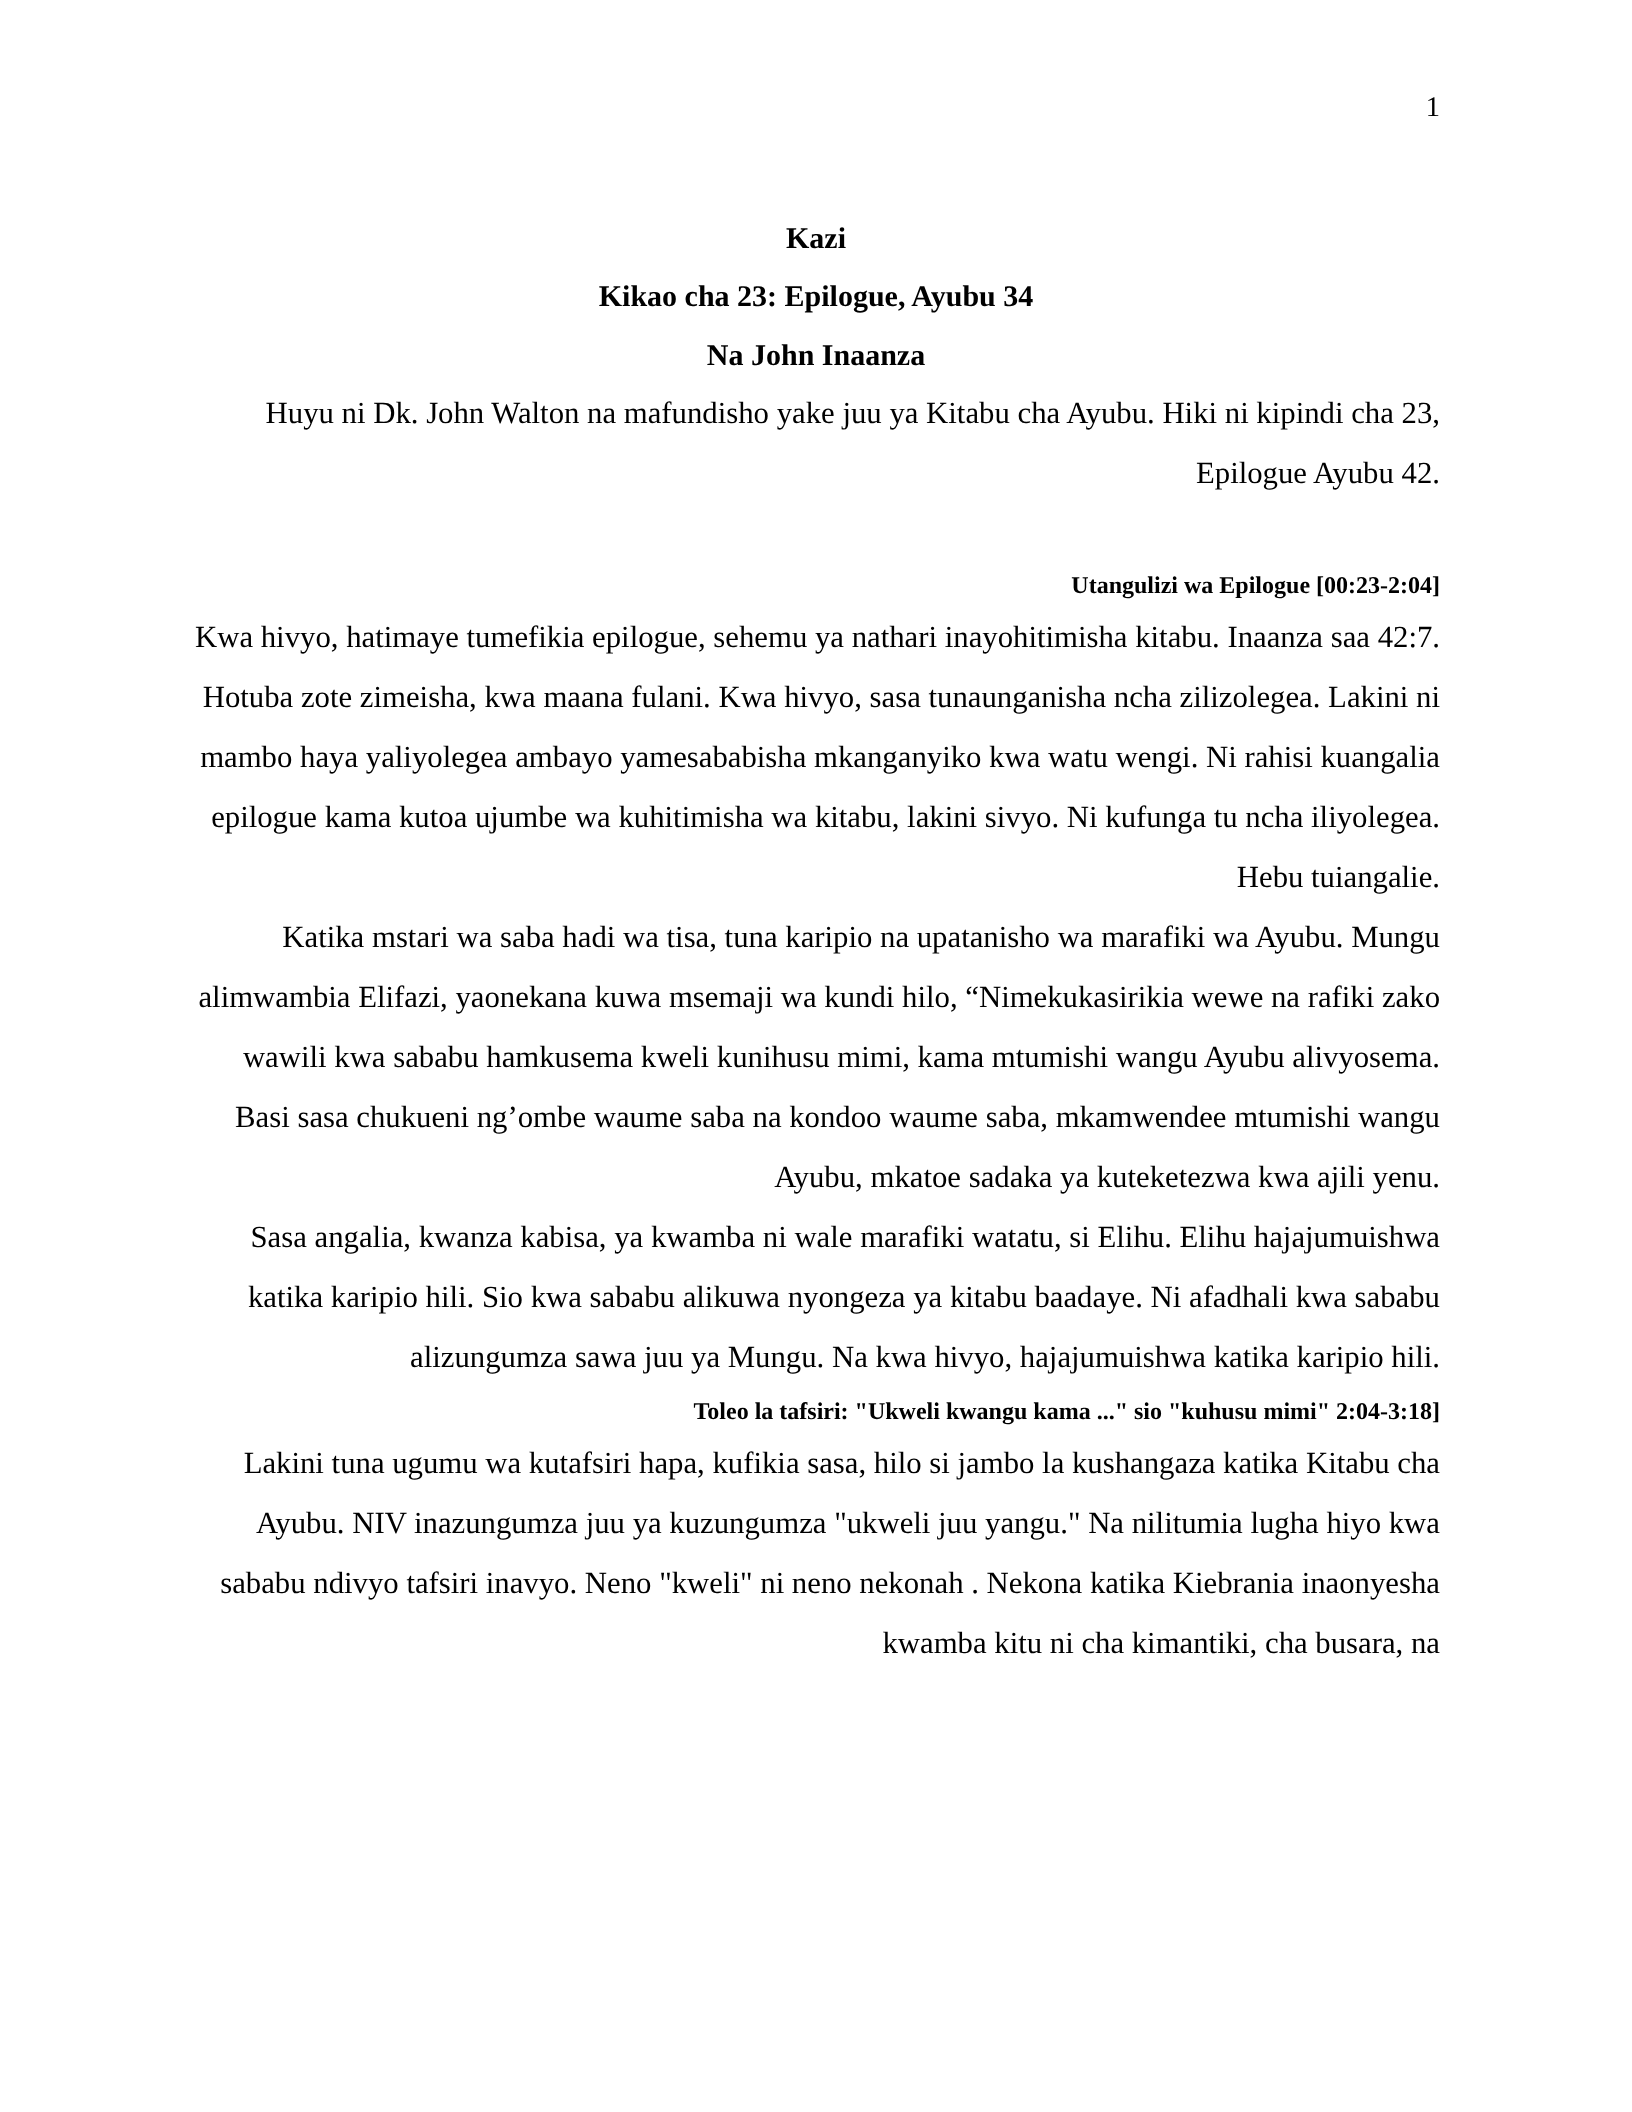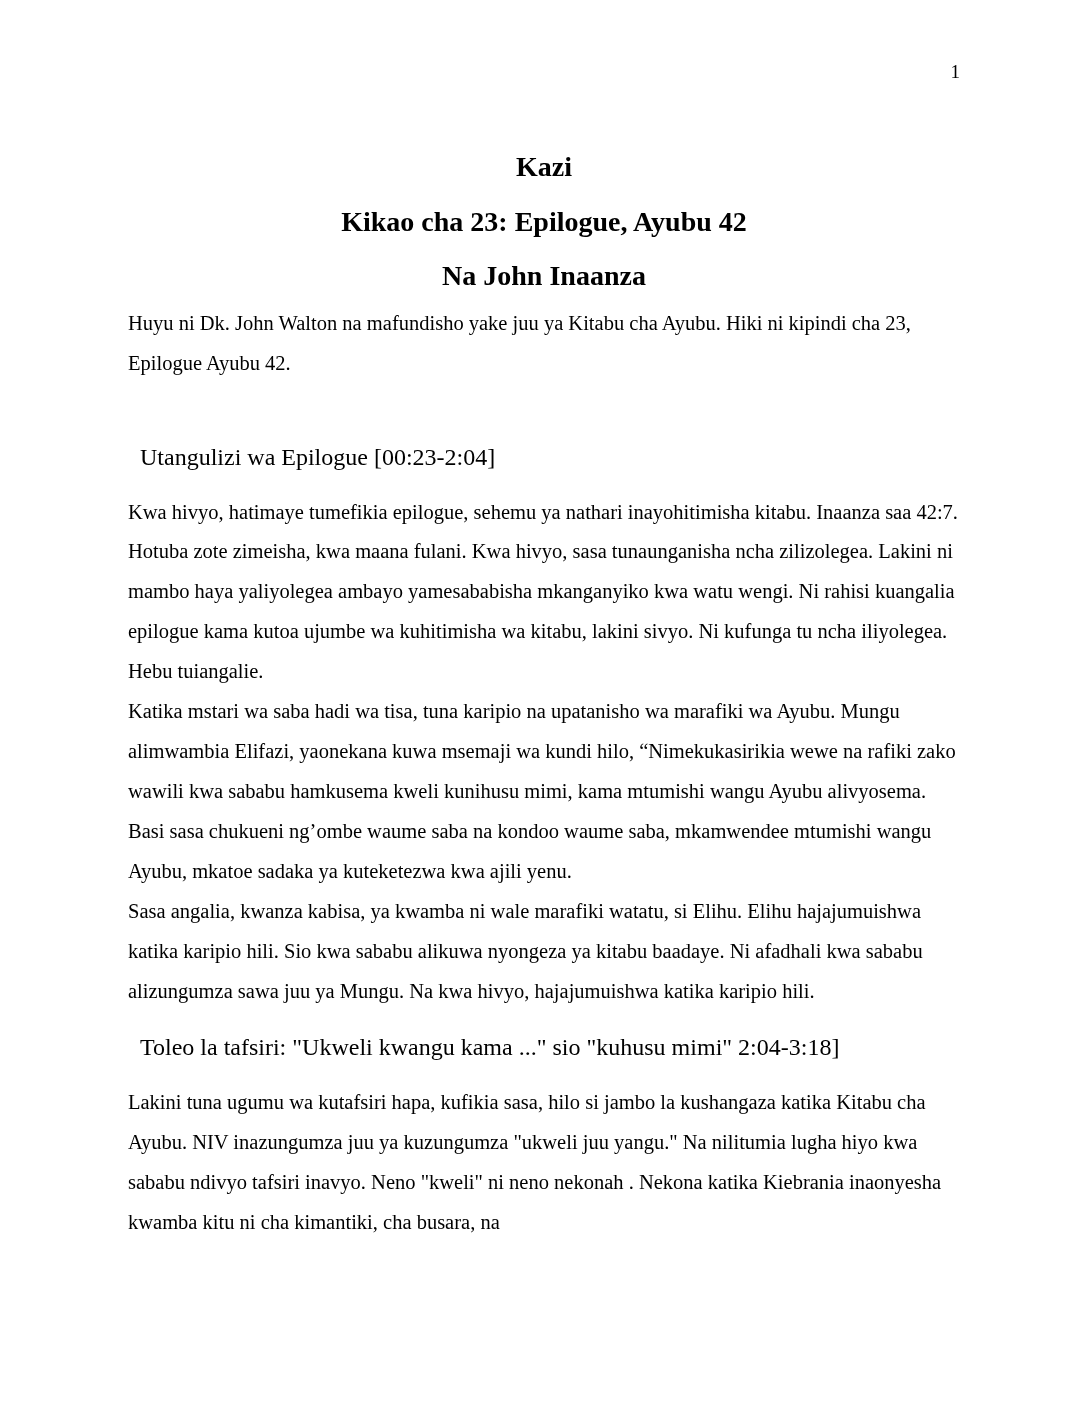--- a/index.html
+++ b/index.html
@@ -28,55 +28,55 @@
     right: 128px;
     font-size: 19px;
     line-height: 1;
   }
   .title-block {
     margin-top: 80px;
     text-align: center;
   }
   .title-line {
     font-weight: bold;
-    font-size: 28px;
+    font-size: 20px;
     line-height: 1.95;
   }
   .body-text {
     font-size: 20.5px;
     line-height: 1.95;
-    text-align: left;
+    text-align: right;
   }
   .para {
     margin: 0;
     font-size: 20.5px;
     line-height: 1.95;
   }
   .spacer {
     height: 38px;
   }
   .heading {
-    font-weight: normal;
-    font-size: 24px;
+    font-weight: bold;
+    font-size: 16px;
     line-height: 1.95;
-    margin: 12px;
+    margin: 0;
   }
   .ital {
   }
 </style>
 </head>
 <body>
 
 <div class="page">
 
   <div class="page-number">1</div>
 
   <div class="title-block">
     <div class="title-line">Kazi</div>
-    <div class="title-line">Kikao cha 23: Epilogue, Ayubu 42</div>
+    <div class="title-line">Kikao cha 23: Epilogue, Ayubu 34</div>
     <div class="title-line">Na John Inaanza</div>
   </div>
 
   <div class="body-text">
 
     <p class="para">Huyu ni Dk. John Walton na mafundisho yake juu ya Kitabu cha Ayubu. Hiki ni kipindi cha 23, Epilogue Ayubu 42.</p>
 
     <div class="spacer"></div>
 
     <p class="heading">Utangulizi wa Epilogue [00:23-2:04]</p>

